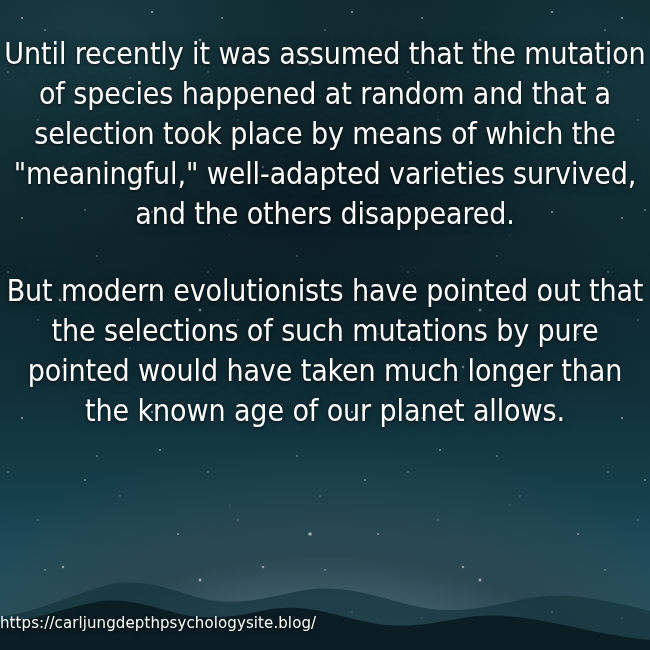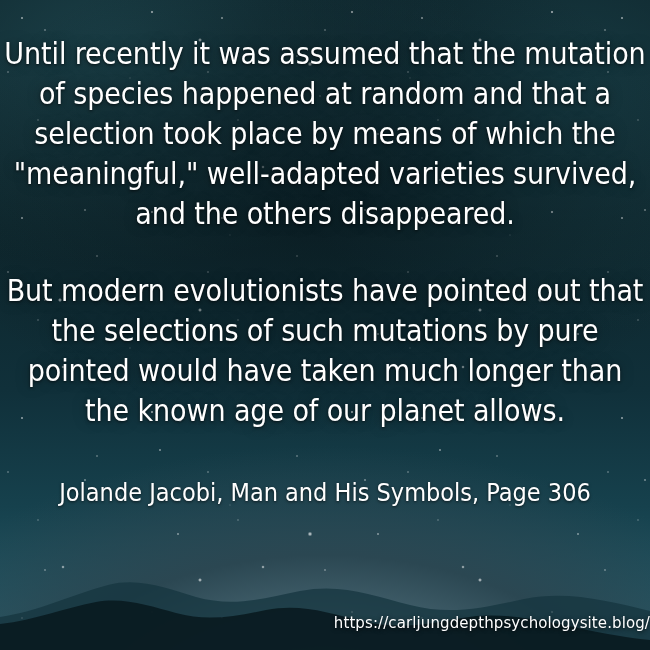--- a/index.html
+++ b/index.html
@@ -119,21 +119,21 @@
     line-height: 1.3;
     font-stretch: condensed;
     text-shadow: 0 1px 3px rgba(0,0,0,.65);
   }
 
   .site-url {
     position: absolute;
     left: 0;
     right: 0;
     bottom: 18px;
-    text-align: right;
+    text-align: left;
     color: #ffffff;
     font-family: "DejaVu Sans", sans-serif;
     font-size: 15px;
     letter-spacing: .1px;
     text-shadow: 0 1px 4px rgba(0,0,0,.85);
   }
 </style>
 </head>
 <body>
 
@@ -157,17 +157,16 @@
   </div>
 
   <div class="content">
 
     <div class="quote-block">Until recently it was assumed that the mutation of species happened at random and that a selection took place by means of which the "meaningful," well-adapted varieties survived, and the others disappeared.</div>
 
     <div class="para-gap"></div>
 
     <div class="quote-block">But modern evolutionists have pointed out that the selections of such mutations by pure pointed would have taken much longer than the known age of our planet allows.</div>
 
-    <div class="attribution">Jolande Jacobi, Man and His Symbols, Page 306</div>
   </div>
 
   <div class="site-url">https://carljungdepthpsychologysite.blog/</div>
 </div>
 
 </body></html>

